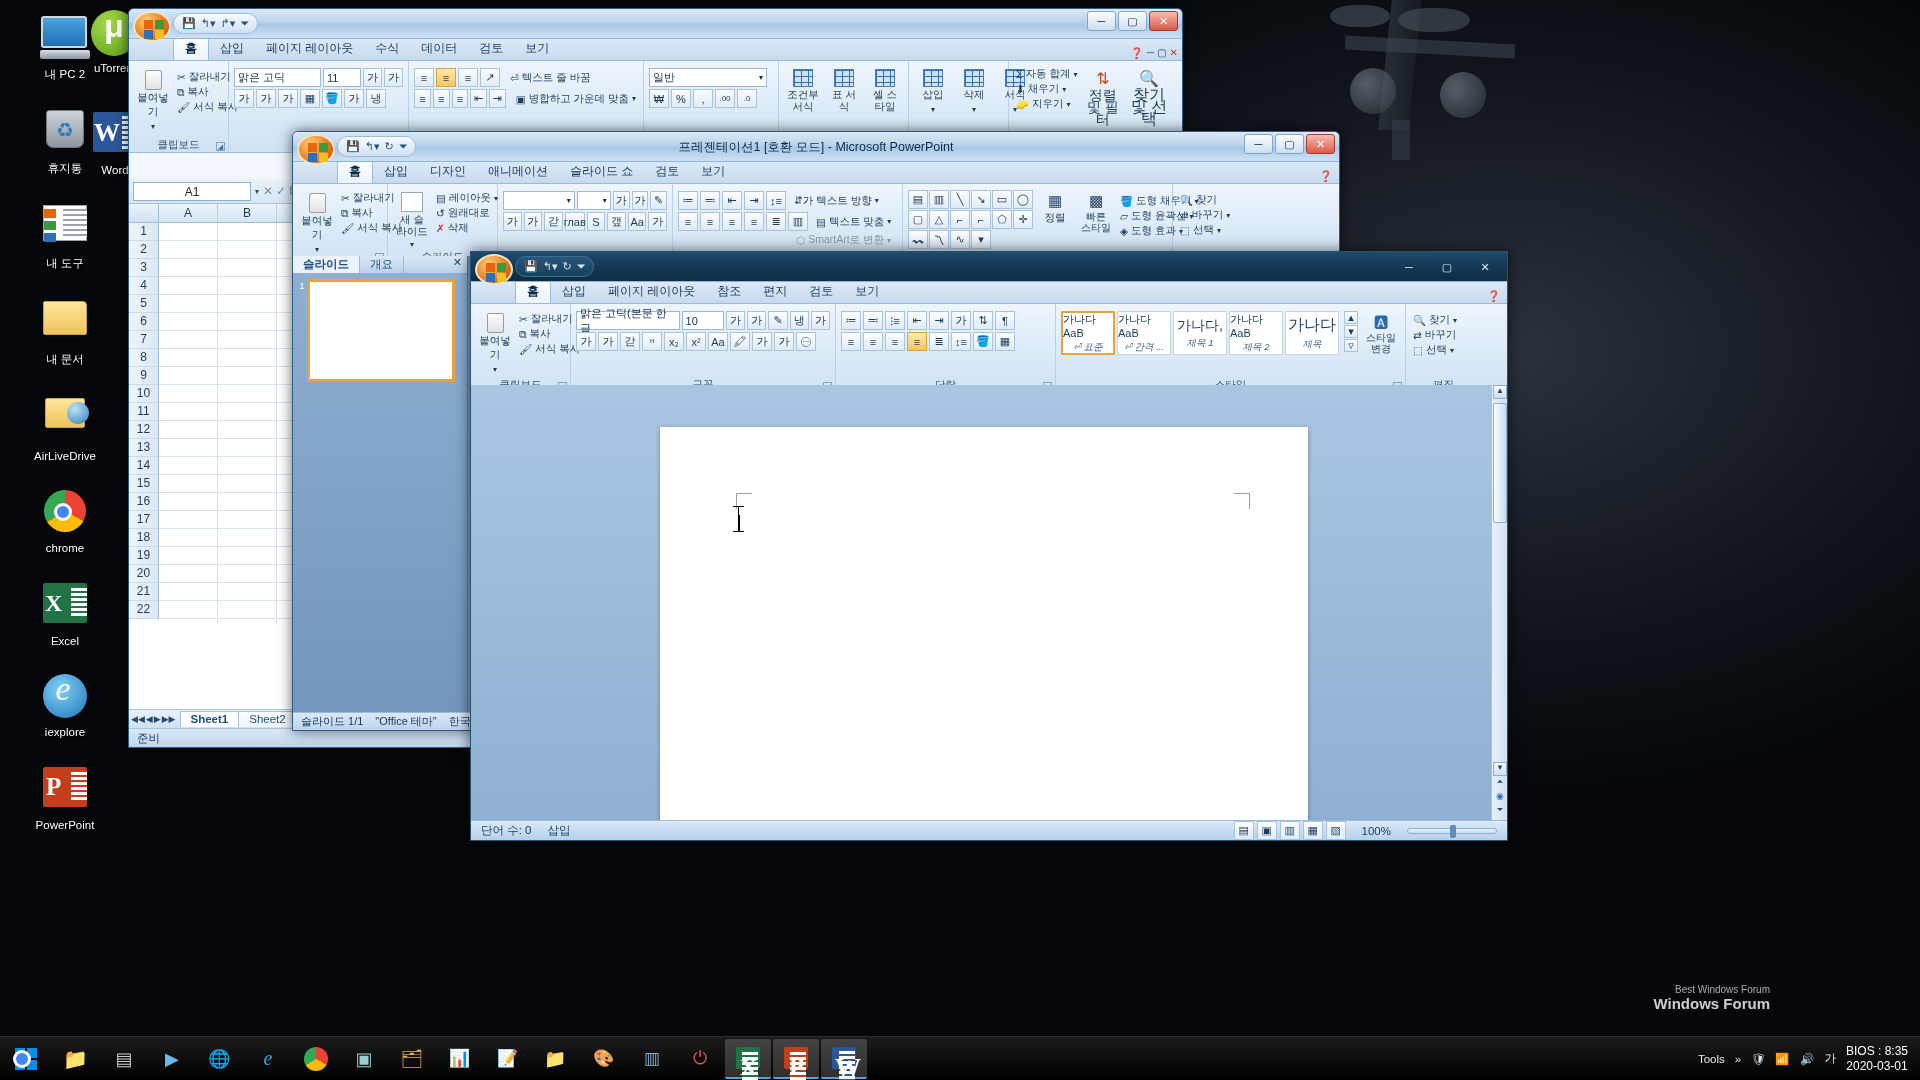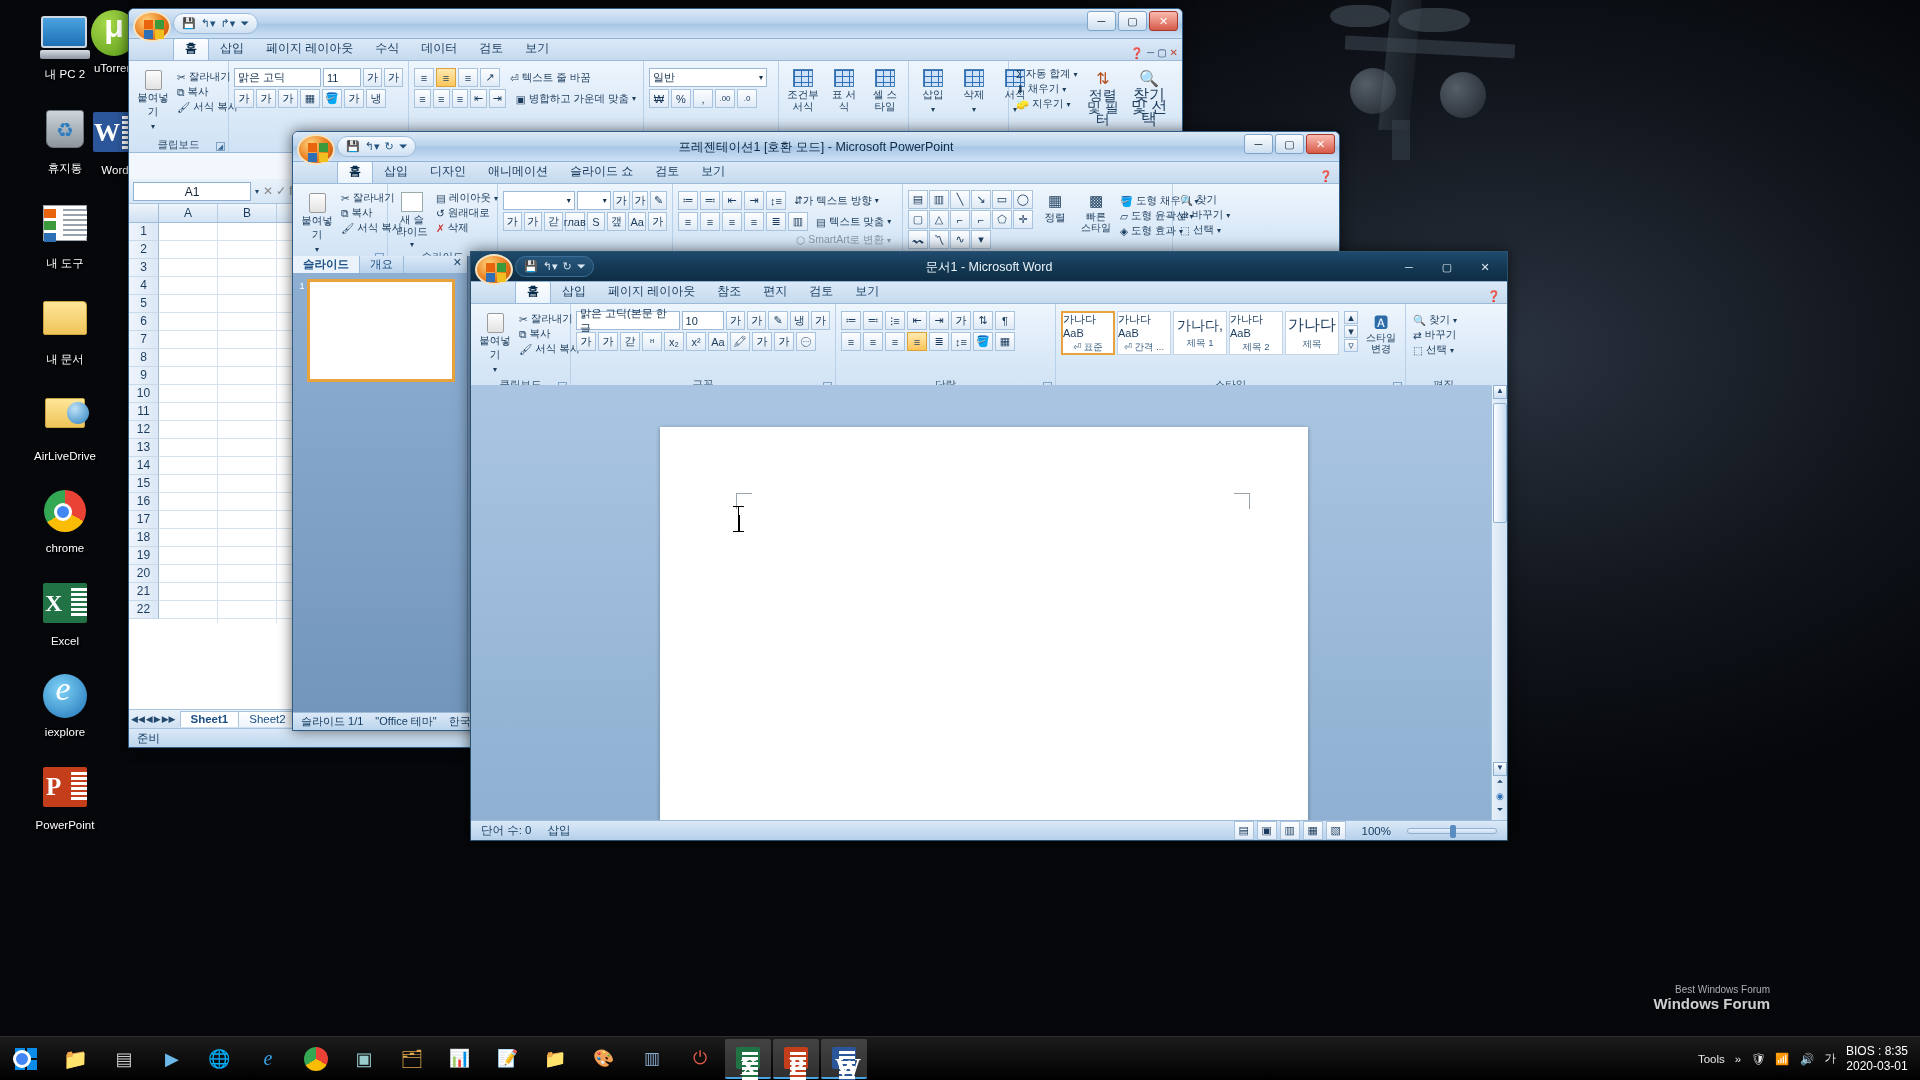--- a/index.html
+++ b/index.html
@@ -194,21 +194,21 @@
              font-size:11.5px; color:#123a5e; display:flex; align-items:center; padding:0 10px; gap:16px;}
   .vsb { position:absolute; right:0; top:133px; bottom:20px; width:16px;
          background:linear-gradient(90deg,#e8f1fa,#cfe0f2); border-left:1px solid #a8c3dd; }
   .vsb .thumbb{ position:absolute; left:1px; top:18px; width:14px; height:120px;
                 background:linear-gradient(90deg,#fdfeff,#c6dbf0); border:1px solid #8fb0d0; border-radius:2px;}
   .style-gal { display:flex; gap:2px; }
   .sitem { width:54px; height:44px; background:#fff; border:1px solid #c2d4e6;
            display:flex; flex-direction:column; align-items:center; justify-content:center; }
   .sitem.sel { border:2px solid #e8a33d; }
   .sitem .s1 { font-size:11px; color:#1b3c5e; }
-  .sitem .s2 { font-size:9.5px; color:#3a5f82; margin-top:2px; }
+  .sitem .s2 { font-size:9.5px; color:#3a5f82; margin-top:2px;font-style:italic; }
 
   
   #taskbar { position:absolute; left:0; bottom:0; width:1920px; height:44px;
              background:linear-gradient(#1c1c1c,#000); border-top:1px solid #2d2d2d;
              display:flex; align-items:center; }
   .startbtn { width:52px; height:44px; display:flex; align-items:center; justify-content:center; }
   .winlogo { width:22px; height:22px; display:grid; grid-template-columns:1fr 1fr; gap:2px; }
   .winlogo span { background:#0b8ce8; display:block; }
   .tbtn { width:46px; height:40px; display:flex; align-items:center; justify-content:center;
           border-radius:2px; margin:0 1px; }
@@ -796,21 +796,20 @@
           <i></i>
           <i></i>
           <i></i>
         </div>
       <div class="qat" style="background:linear-gradient(#27567a,#17405f);border-color:#3d6f96">
         <span style="color:#d9e7f3">💾</span>
         <span style="color:#d9e7f3">↰▾</span>
         <span style="color:#d9e7f3">↻</span>
         <span style="color:#d9e7f3">⏷</span>
       </div>
-      <div class="title-text">문서1 - Microsoft Word</div>
       <div class="wbtns">
         <div class="wbtn">─</div>
         <div class="wbtn">▢</div>
         <div class="wbtn close">✕</div>
       </div>
     </div>
     <div class="tabrow">
       <div class="tab active">홈</div>
       <div class="tab">삽입</div>
       <div class="tab">페이지 레이아웃</div>

